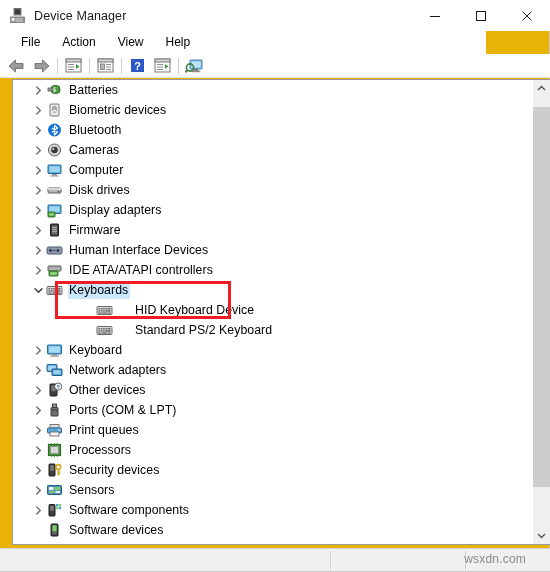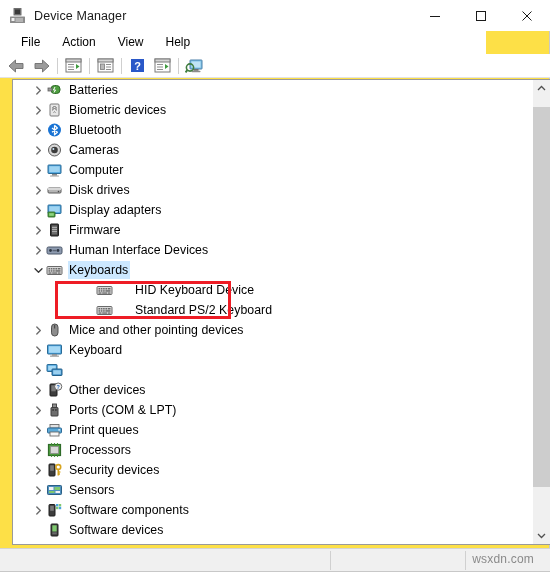--- a/index.html
+++ b/index.html
@@ -6,21 +6,21 @@
   html, body {
     margin: 0; padding: 0;
     width: 550px; height: 572px;
     background: #ffffff;
     font-family: "Liberation Sans", sans-serif;
     overflow: hidden;
   }
   #app {
     position: relative;
     width: 550px; height: 572px;
-    background: #fde047;
+    background: #eab308;
     border: 1px solid #c8c8c8;
     border-top: none;
     border-left: none;
     padding-left: 12px;
   }
 
   
   .titlebar {
     position: absolute; left: 0; top: 0;
     width: 550px; height: 31px;
@@ -164,21 +164,21 @@
     background: #f0f0f0;
     border-top: 1px solid #d4d4d4;
   }
   .sb-div {
     position: absolute; top: 2px;
     width: 1px; height: 19px;
     background: #d0d0d0;
   }
   .watermark {
     position: absolute;
-    right: 16px; top: 3px;
+    right: 24px; top: 3px;
     font-size: 12px; color: #8a8a8a;
     letter-spacing: .2px;
   }
 
   
   .ic svg { display: block; }
 </style>
 </head>
 <body>
 
@@ -431,20 +431,35 @@
           <span class="ic">
             <svg width="17" height="16" viewBox="0 0 17 16">
               <rect x="1" y="5" width="15" height="7" rx="1.5" fill="#8e9bb0" stroke="#4a5668" stroke-width="1"></rect>
               <circle cx="4.5" cy="8.5" r="1.4" fill="#2f3845"></circle>
               <circle cx="12" cy="8.5" r="1.4" fill="#2f3845"></circle>
               <rect x="6.5" y="7.8" width="4" height="1.5" fill="#5a6475"></rect>
             </svg>
           </span>
           <span class="lbl">Human Interface Devices</span>
         </div>
+        <div class="row">
+          <span class="chev">
+            <svg width="9" height="9" viewBox="0 0 9 9">
+              <path d="M2.8 1 L6.3 4.5 L2.8 8" fill="none" stroke="#6a6a6a" stroke-width="1.35" stroke-linecap="round" stroke-linejoin="round"></path>
+            </svg>
+          </span>
+          <span class="ic">
+            <svg width="17" height="16" viewBox="0 0 17 16">
+              <rect x="2" y="4" width="13" height="5" rx="0.8" fill="#b0b0b0" stroke="#5a5a5a" stroke-width="1"></rect>
+              <rect x="3" y="9" width="9" height="5" rx="0.6" fill="#4e9e3f" stroke="#2f6b28" stroke-width="0.9"></rect>
+              <rect x="4.2" y="10.2" width="6.6" height="2.6" fill="#8ed47f"></rect>
+            </svg>
+          </span>
+          <span class="lbl">IDE ATA/ATAPI controllers</span>
+        </div>
         <div class="row selected">
           <span class="chev">
             <svg width="9" height="9" viewBox="0 0 9 9">
               <path d="M1 2.8 L4.5 6.3 L8 2.8" fill="none" stroke="#3a3a3a" stroke-width="1.35" stroke-linecap="round" stroke-linejoin="round"></path>
             </svg>
           </span>
           <span class="ic">
             <svg width="17" height="16" viewBox="0 0 17 16">
               <rect x="1" y="4.5" width="15" height="8" rx="1" fill="#d9d9d9" stroke="#6a6a6a" stroke-width="1"></rect>
               <rect x="2.5" y="6" width="1.6" height="1.5" fill="#6a6a6a"></rect>
@@ -506,34 +521,20 @@
           <span class="lbl">Standard PS/2 Keyboard</span>
         </div>
         <div class="row">
           <span class="chev">
             <svg width="9" height="9" viewBox="0 0 9 9">
               <path d="M2.8 1 L6.3 4.5 L2.8 8" fill="none" stroke="#6a6a6a" stroke-width="1.35" stroke-linecap="round" stroke-linejoin="round"></path>
             </svg>
           </span>
           <span class="ic">
             <svg width="17" height="16" viewBox="0 0 17 16">
-              <rect x="5.5" y="2" width="6.5" height="12" rx="3.2" fill="#8d8d8d" stroke="#4f4f4f" stroke-width="1"></rect>
-              <line x1="8.7" y1="3" x2="8.7" y2="6.5" stroke="#3c3c3c" stroke-width="1"></line>
-            </svg>
-          </span>
-          <span class="lbl">Mice and other pointing devices</span>
-        </div>
-        <div class="row">
-          <span class="chev">
-            <svg width="9" height="9" viewBox="0 0 9 9">
-              <path d="M2.8 1 L6.3 4.5 L2.8 8" fill="none" stroke="#6a6a6a" stroke-width="1.35" stroke-linecap="round" stroke-linejoin="round"></path>
-            </svg>
-          </span>
-          <span class="ic">
-            <svg width="17" height="16" viewBox="0 0 17 16">
               <rect x="1.5" y="3" width="14" height="9" rx="0.6" fill="#4aa3de" stroke="#2a6b96" stroke-width="1"></rect>
               <rect x="2.8" y="4.2" width="11.4" height="6.6" fill="#a7d9f5"></rect>
               <rect x="6" y="12.2" width="5" height="1.5" fill="#8a8a8a"></rect>
               <rect x="4" y="13.5" width="9" height="1.2" rx="0.5" fill="#9a9a9a"></rect>
             </svg>
           </span>
           <span class="lbl">Keyboard</span>
         </div>
         <div class="row">
           <span class="chev">
@@ -542,20 +543,21 @@
             </svg>
           </span>
           <span class="ic">
             <svg width="17" height="16" viewBox="0 0 17 16">
               <rect x="1" y="2.5" width="10" height="7" rx="0.6" fill="#4aa3de" stroke="#2a6b96" stroke-width="1"></rect>
               <rect x="2.2" y="3.7" width="7.6" height="4.6" fill="#a7d9f5"></rect>
               <rect x="6" y="7" width="10" height="6.5" rx="0.6" fill="#3f8fc9" stroke="#225f88" stroke-width="1"></rect>
               <rect x="7.2" y="8.2" width="7.6" height="4.1" fill="#9bd0ef"></rect>
             </svg>
           </span>
+          <span class="lbl">Network adapters</span>
         </div>
         <div class="row">
           <span class="chev">
             <svg width="9" height="9" viewBox="0 0 9 9">
               <path d="M2.8 1 L6.3 4.5 L2.8 8" fill="none" stroke="#6a6a6a" stroke-width="1.35" stroke-linecap="round" stroke-linejoin="round"></path>
             </svg>
           </span>
           <span class="ic">
             <svg width="17" height="16" viewBox="0 0 17 16">
               <rect x="4" y="2" width="7" height="12" rx="0.8" fill="#3d3d3d" stroke="#1f1f1f" stroke-width="1"></rect>

